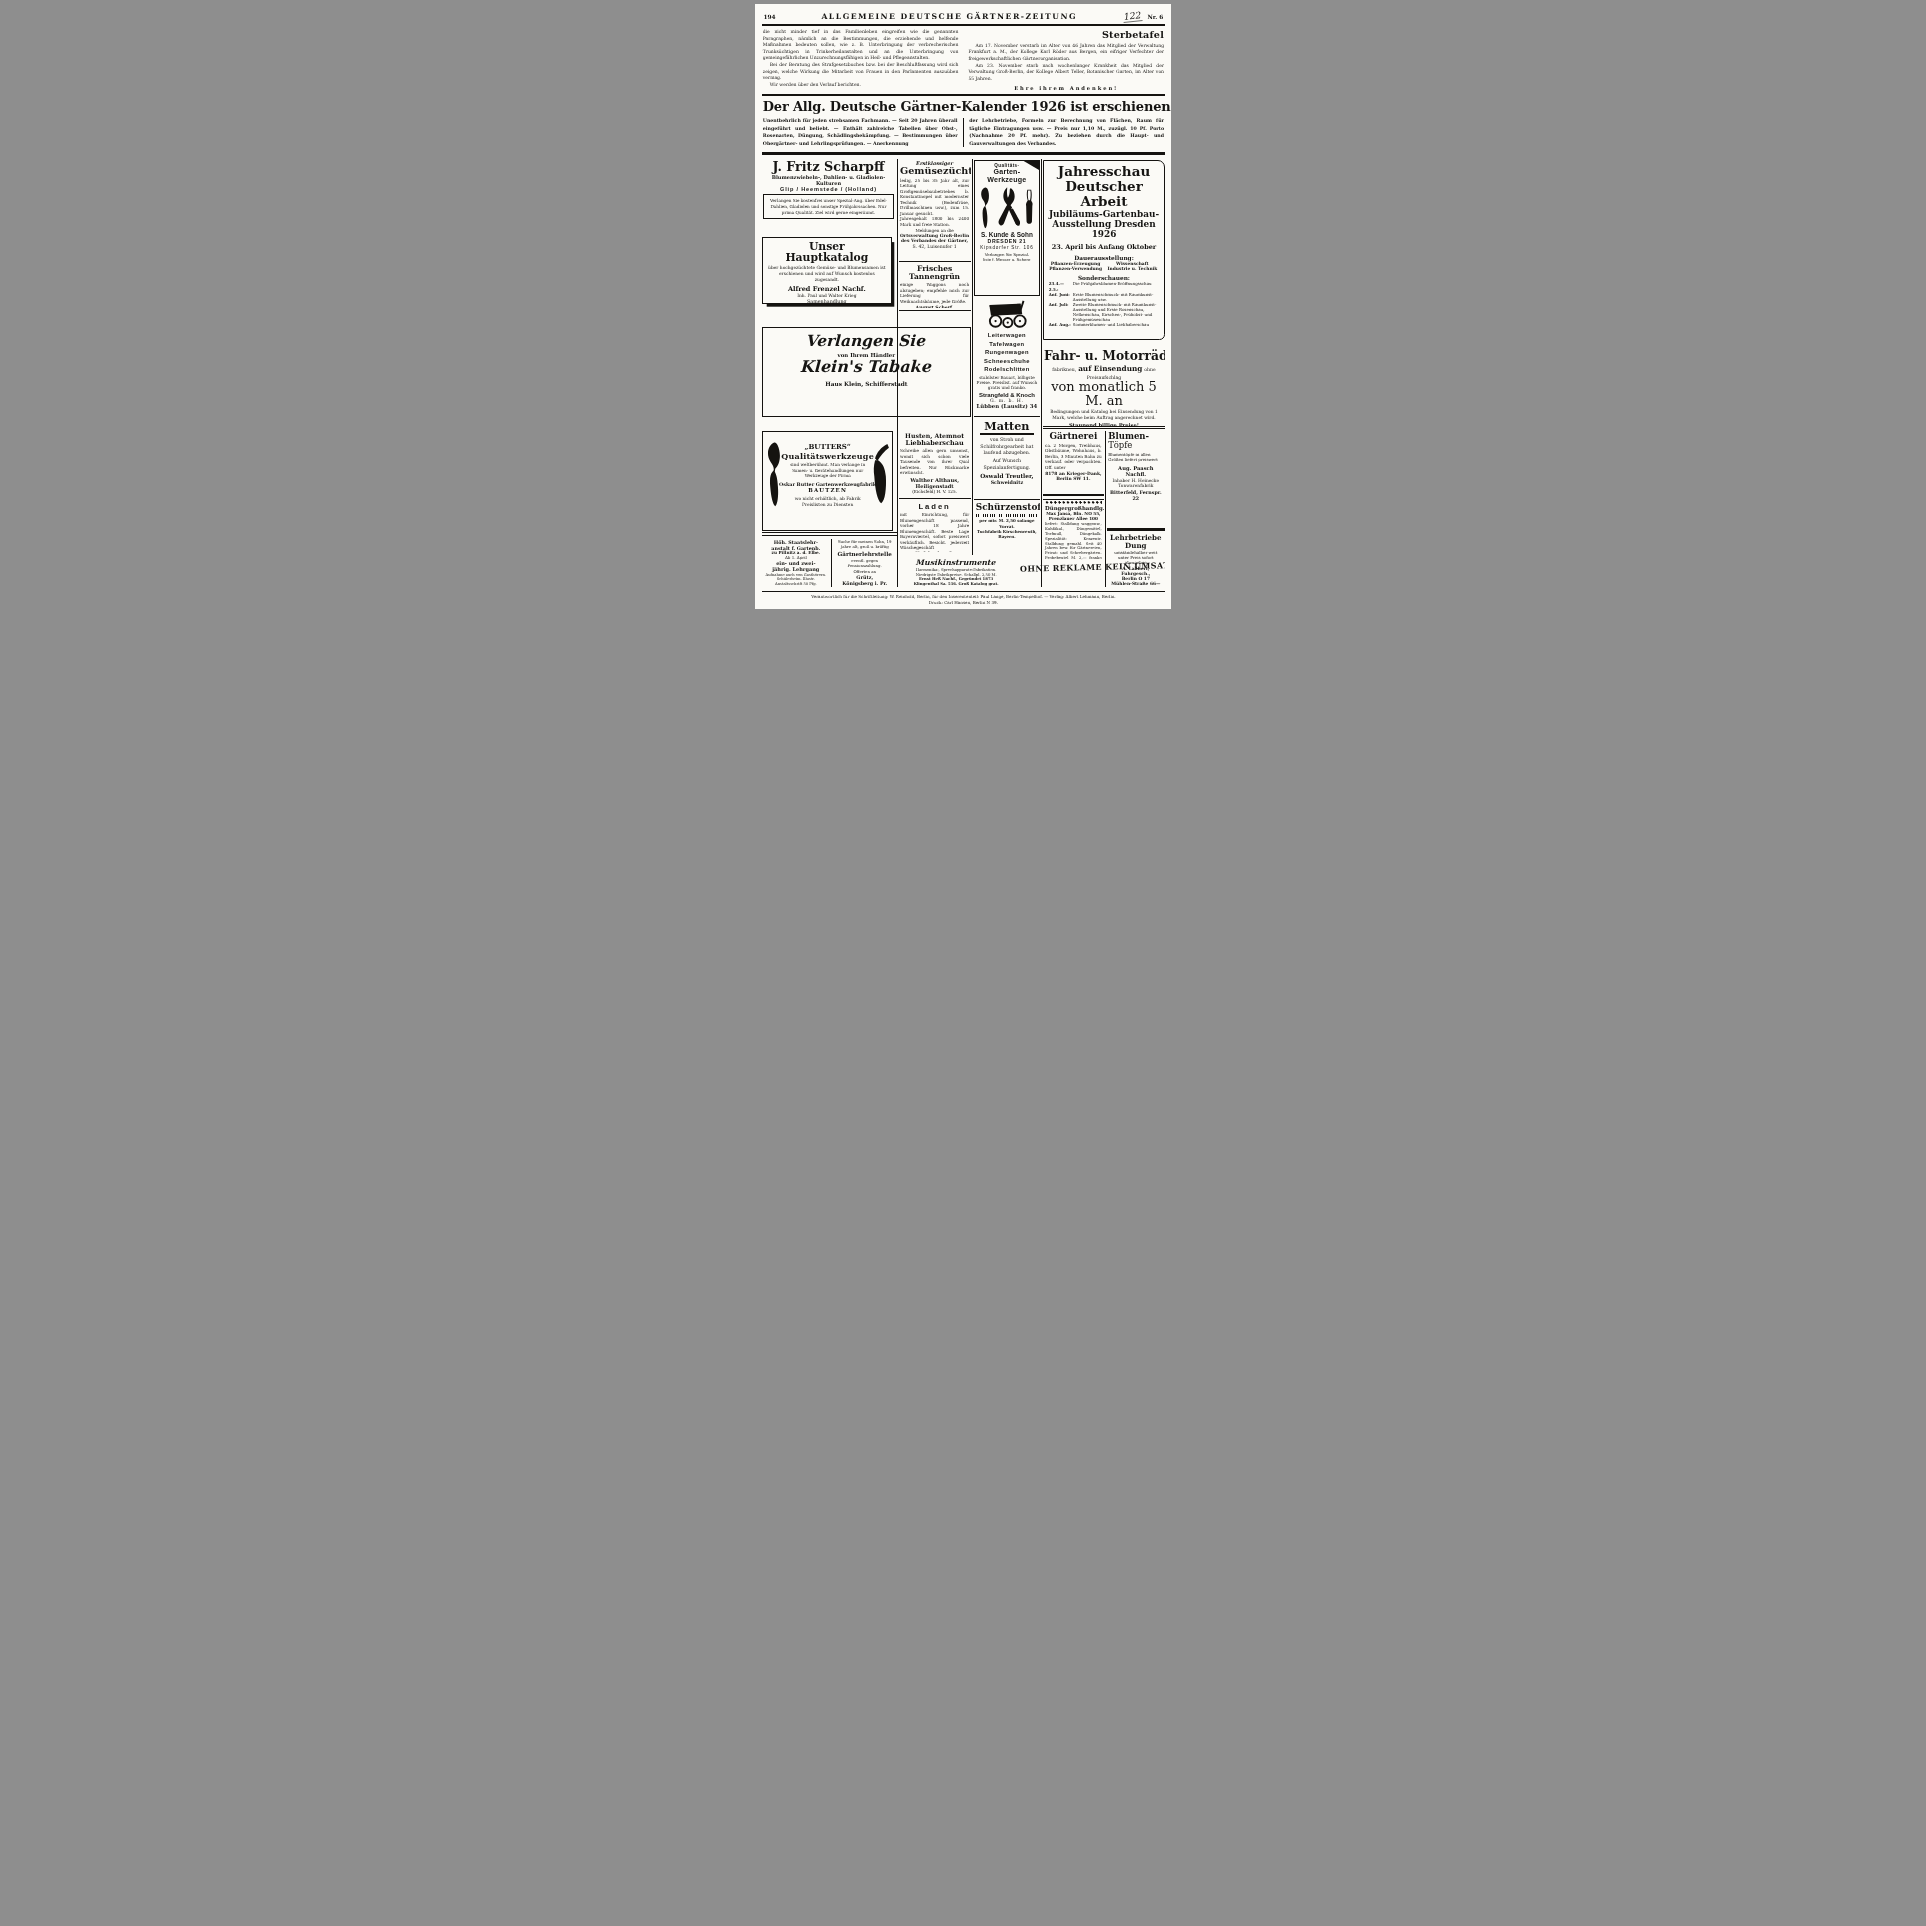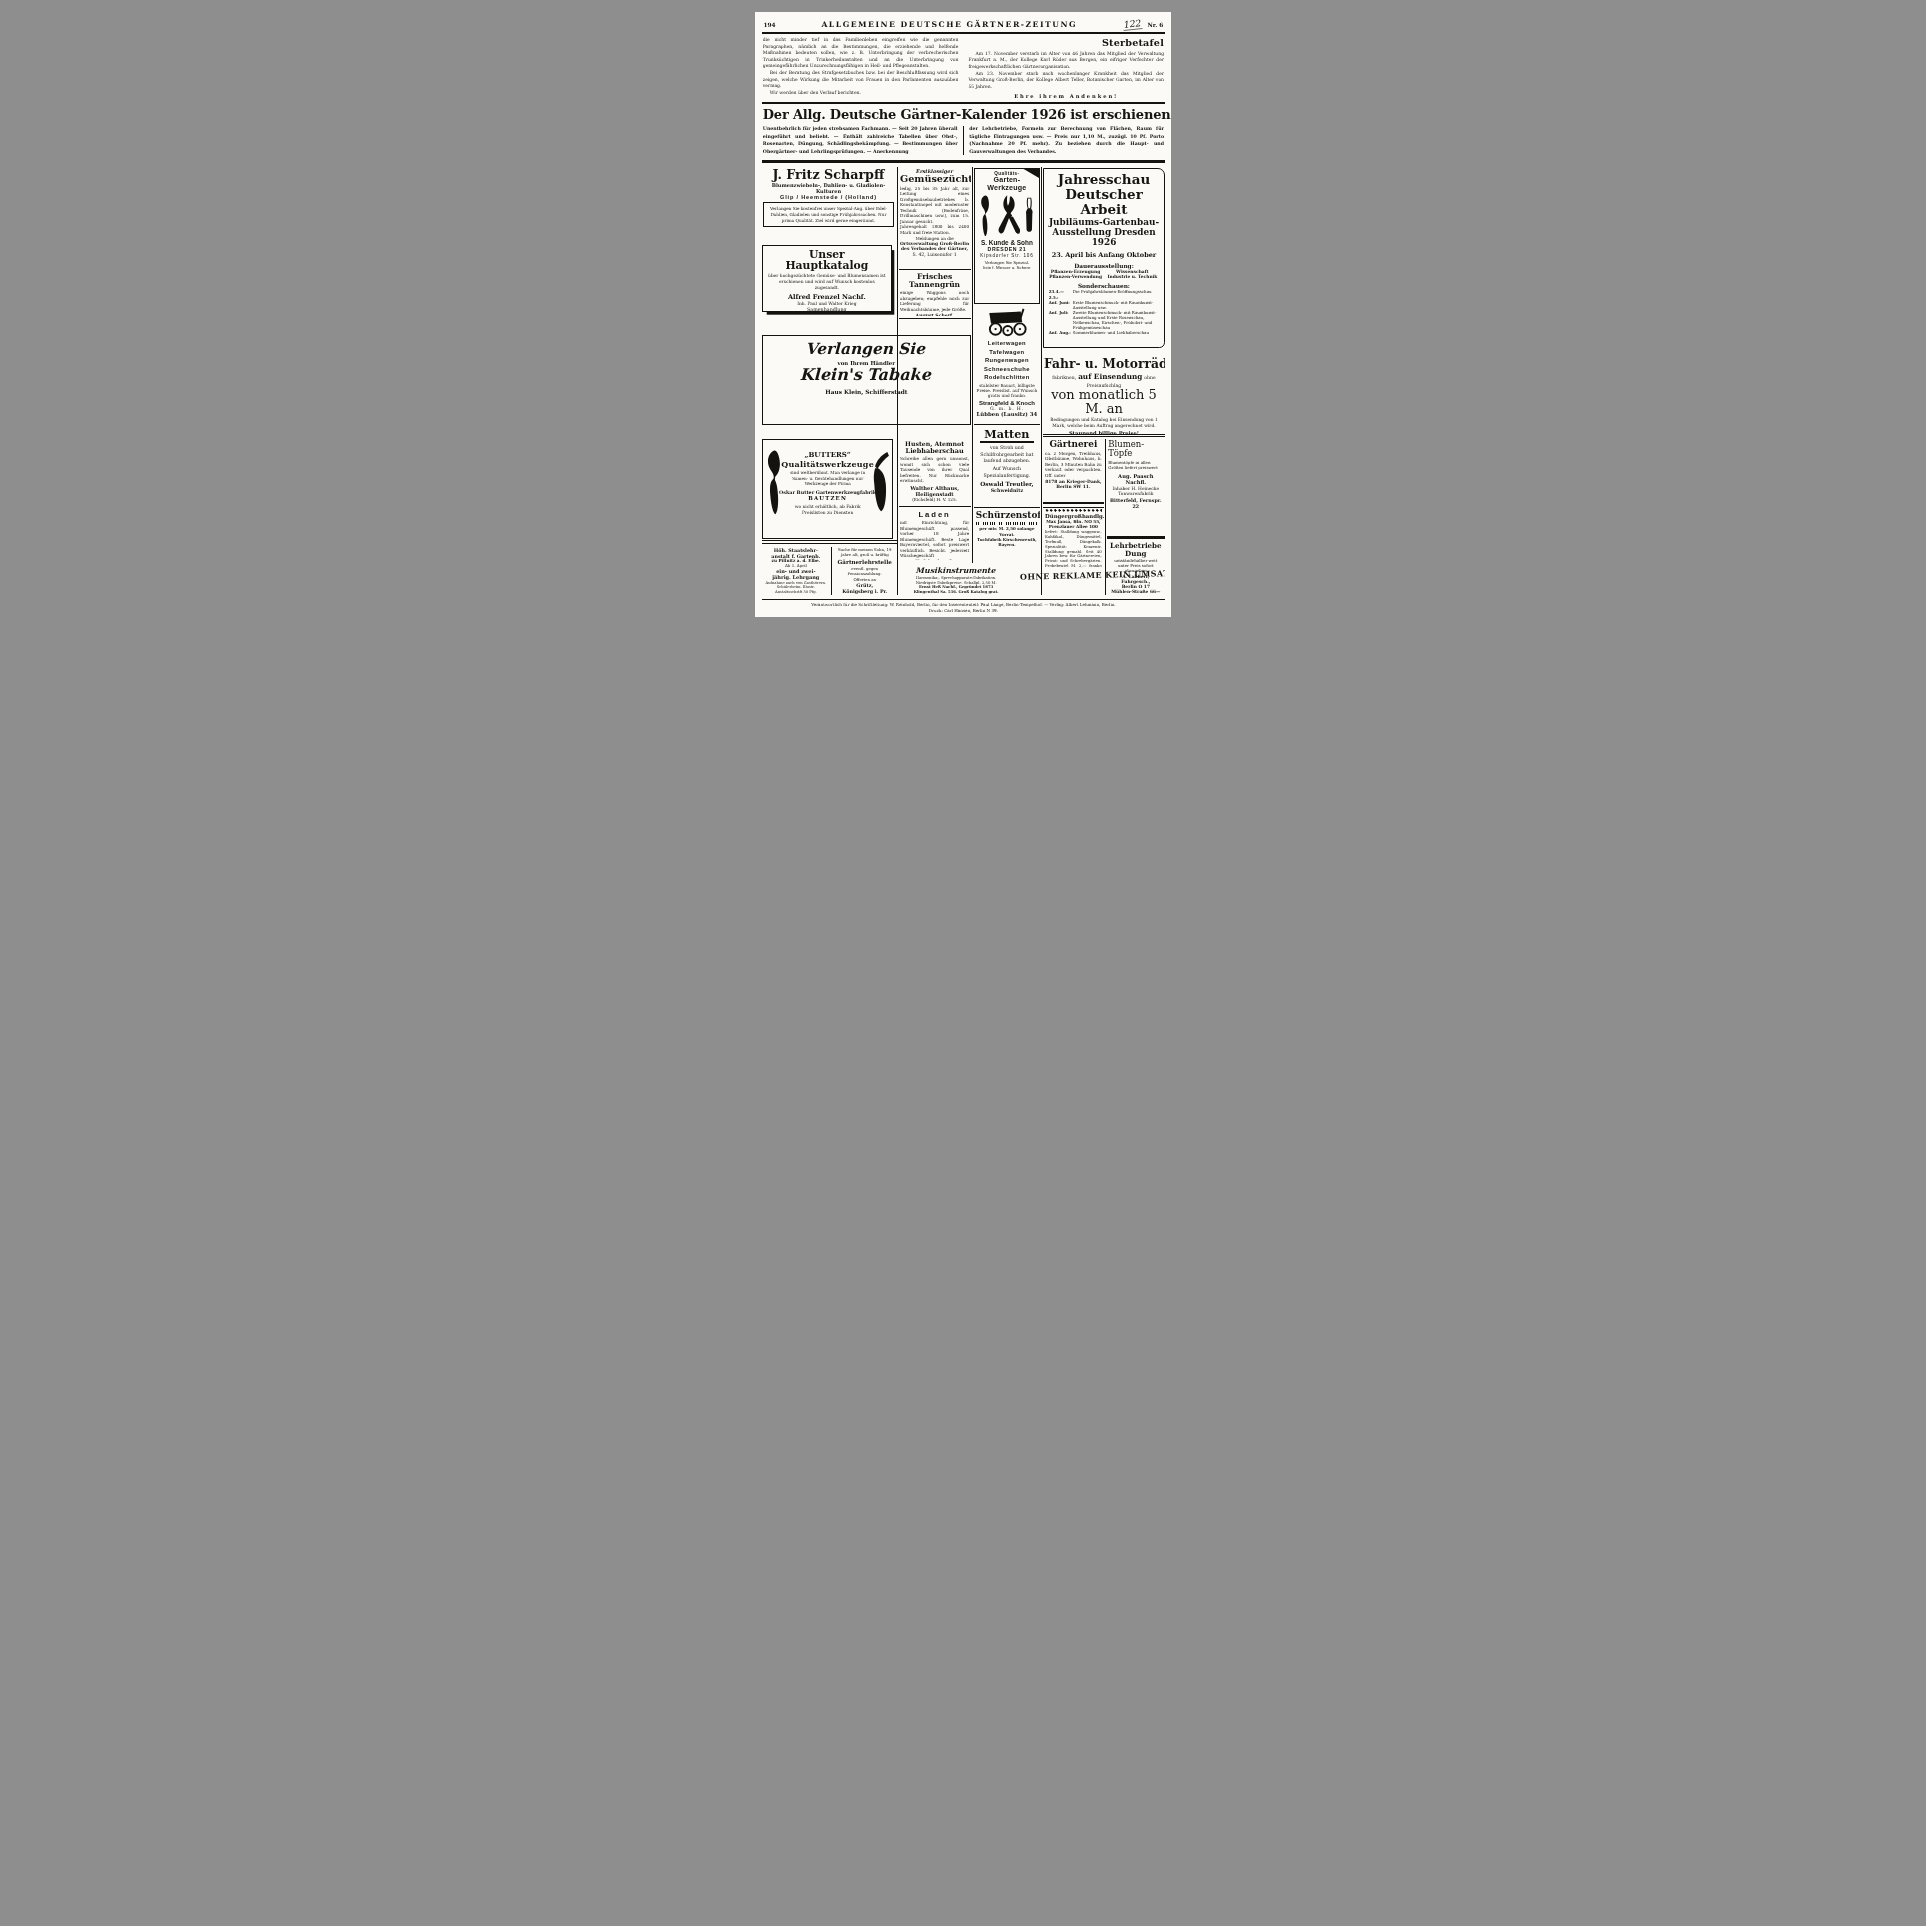--- a/index.html
+++ b/index.html
@@ -1,17 +1,17 @@
 <!DOCTYPE html>
 <html style="font-size:6.2px"><head>
 <meta charset="utf-8">
 <style>
   html,body{margin:0;padding:0;background:#8e8e8e;}
   .page{
-    width:416px;min-height:593px;margin:12px auto;background:#fbfaf6;color:#161513;
+    width:416px;min-height:593px;margin:4px auto;background:#fbfaf6;color:#161513;
     font-family:"DejaVu Serif","Liberation Serif",serif;position:relative;
     padding:3.9px 6.2px 3.1px 7px;box-sizing:border-box;
     background-image:radial-gradient(rgba(0,0,0,0.05) 0.2px, transparent 0.3px);
     background-size:3.5px 5px;
   }
   .hdr{display:flex;align-items:baseline;justify-content:space-between;padding:2.3px 1.5px 0.8px 1.5px;}
   .pgnum{font-size:5.8px;font-weight:bold;}
   .masthead{font-size:7.7px;font-weight:bold;letter-spacing:1.5px;white-space:nowrap;}
   .hdr-right{display:flex;align-items:baseline;gap:5.4px;}
   .hand{font-style:italic;font-size:9.2px;transform:rotate(-6deg);border-bottom:0.8px solid #16151399;padding:0 0.8px;}
@@ -310,21 +310,21 @@
     <div class="ad" style="left:69.8%;top:79.9%;width:15%;height:13.9%;padding:0 1.9px;">
       <div class="ornament"></div>
       <div class="ctr" style="font-size:5.4px;font-weight:900;margin-top:1.2px;">Düngergroßhandlg.</div>
       <div class="ctr" style="font-size:4.2px;font-weight:900;">Max Jansa, Bln. NO 55,</div>
       <div class="ctr" style="font-size:4.2px;font-weight:900;">Prenzlauer Allee 100</div>
       <div class="just" style="font-size:3.8px;line-height:1.28;margin-top:0.8px;">liefert: Stalldung waggonw., Kuhfäkal., Düngemittel, Torfmull, Düngekalk. Spezialität: Konzentr. Stalldung gemahl. Seit 40 Jahren bew. für Gärtnereien, Privat- und Schrebergärten. Probebeutel M. 2,— franko Stückgut und Postversand. Preise auf Anfr.</div>
 
     </div>
 
     <div class="ad" style="left:85.6%;top:63.7%;width:14.4%;height:22.5%;padding:0.8px 1.5px;">
-      <div style="font-size:8.5px;font-weight:400;line-height:1.05;">Blumen-</div>
+      <div style="font-size:8.5px;font-weight:700;line-height:1.05;">Blumen-</div>
       <div style="font-size:8.5px;font-weight:400;line-height:1.05;text-align:left;">Töpfe</div>
       <div style="font-size:4px;line-height:1.3;margin-top:2.3px;">Blumentöpfe in allen Größen liefert preiswert</div>
       <div class="ctr" style="font-size:5.2px;font-weight:900;margin-top:2.3px;">Aug. Paasch Nachfl.</div>
       <div class="ctr" style="font-size:4.4px;margin-top:0.8px;">Inhaber H. Heinecke</div>
       <div class="ctr" style="font-size:4.4px;">Tonwarenfabrik</div>
       <div class="ctr" style="font-size:4.8px;font-weight:bold;margin-top:1.2px;">Bitterfeld, Fernspr. 22</div>
     </div>
 
     <div class="ad ctr" style="left:85.6%;top:87.6%;width:14.4%;height:12%;padding:0.8px 1.5px;">
       <div style="font-size:7.1px;font-weight:900;line-height:1.05;">Lehrbetriebe</div>

